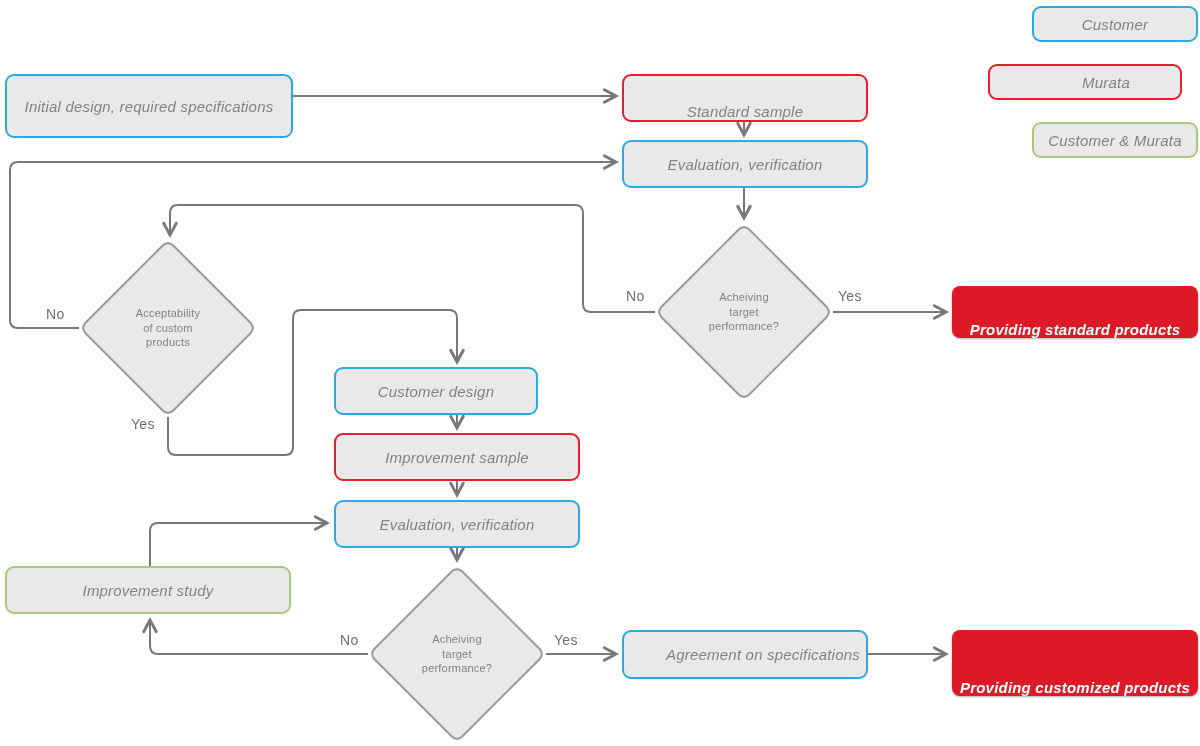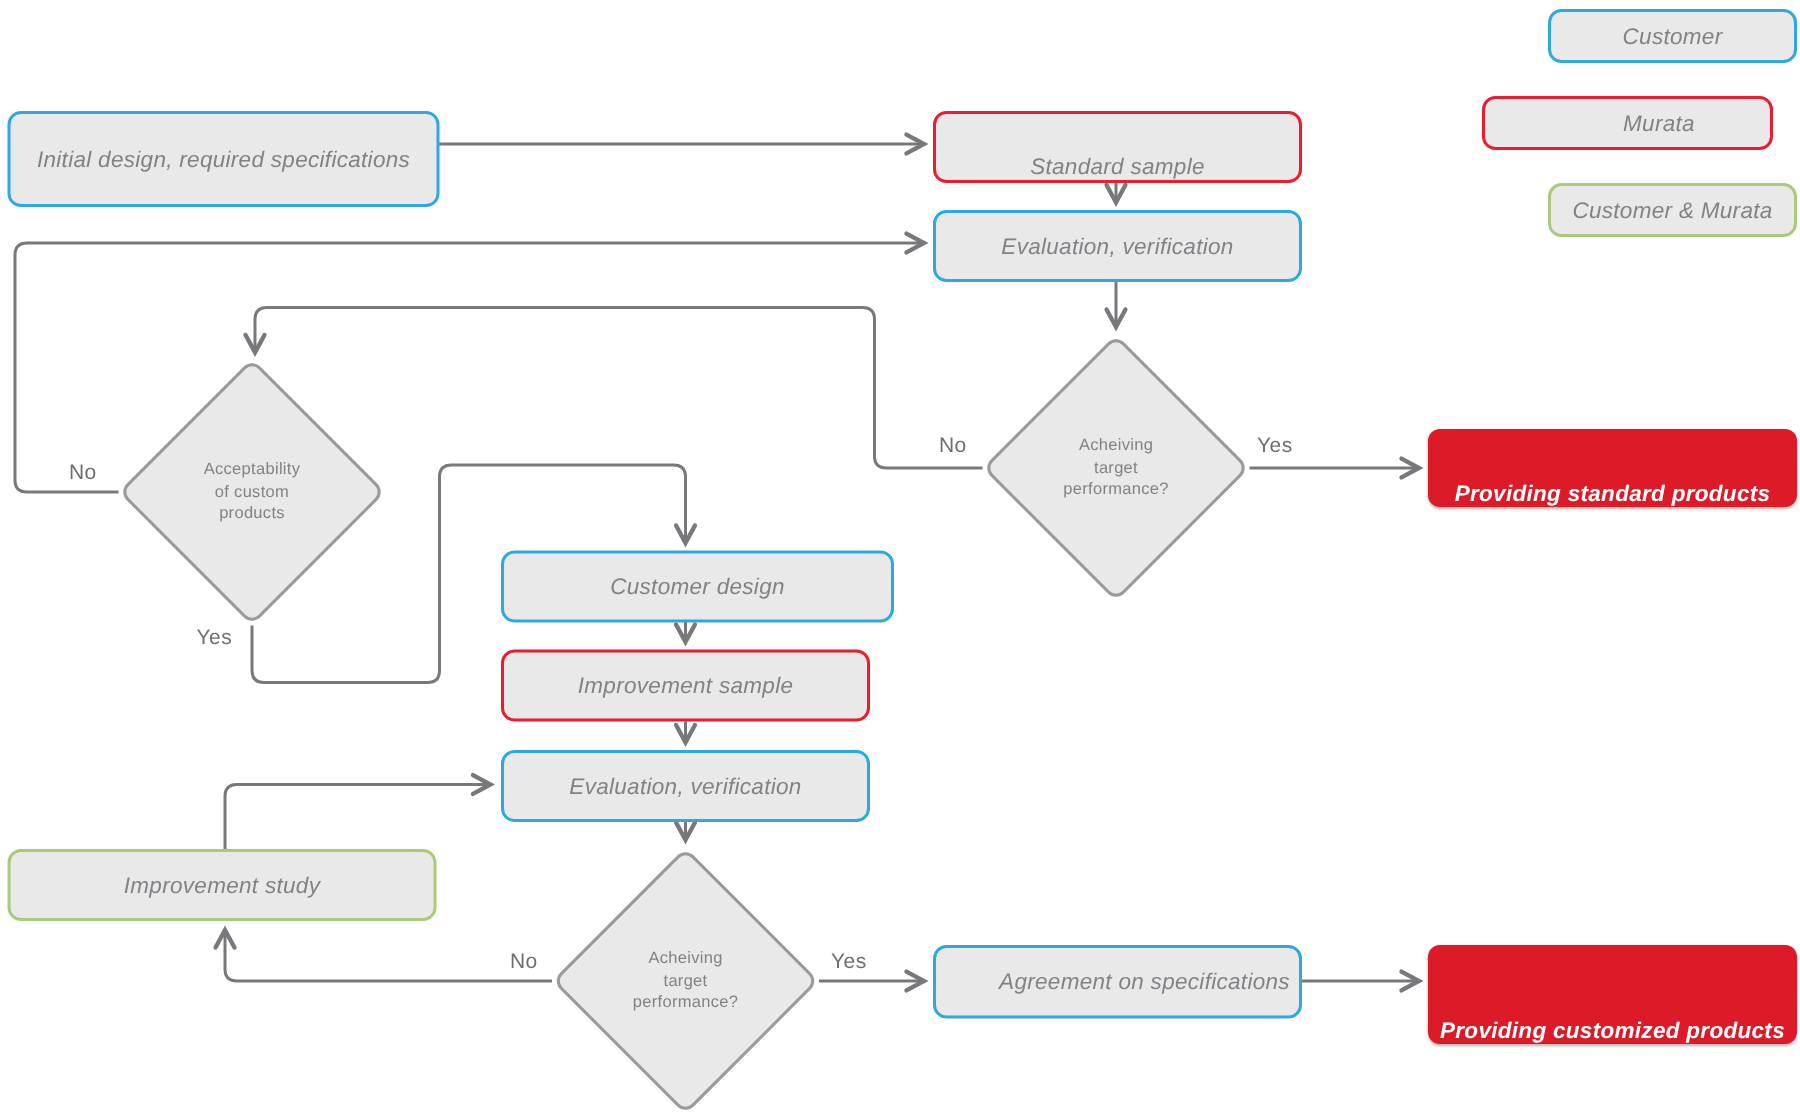--- a/index.html
+++ b/index.html
@@ -76,21 +76,21 @@
   </div>
   <div class="node b-red" style="left:622px;top:74px;width:246px;height:48px;align-items:flex-end;">
     <span>Standard sample</span>
   </div>
   <div class="node b-blue" style="left:622px;top:140px;width:246px;height:48px;">
     <span>Evaluation, verification</span>
   </div>
   <div class="node solid-red" style="left:952px;top:286px;width:246px;height:52px;">
     <span>Providing standard products</span>
   </div>
-  <div class="node b-blue" style="left:334px;top:367px;width:262px;height:48px;text-align:right;">
+  <div class="node b-blue" style="left:334px;top:367px;width:204px;height:48px;text-align:right;">
     <span>Customer design</span>
   </div>
   <div class="node b-red" style="left:334px;top:433px;width:246px;height:48px;">
     <span>Improvement sample</span>
   </div>
   <div class="node b-blue" style="left:334px;top:500px;width:246px;height:48px;">
     <span>Evaluation, verification</span>
   </div>
   <div class="node b-green" style="left:5px;top:566px;width:286px;height:48px;">
     <span>Improvement study</span>

